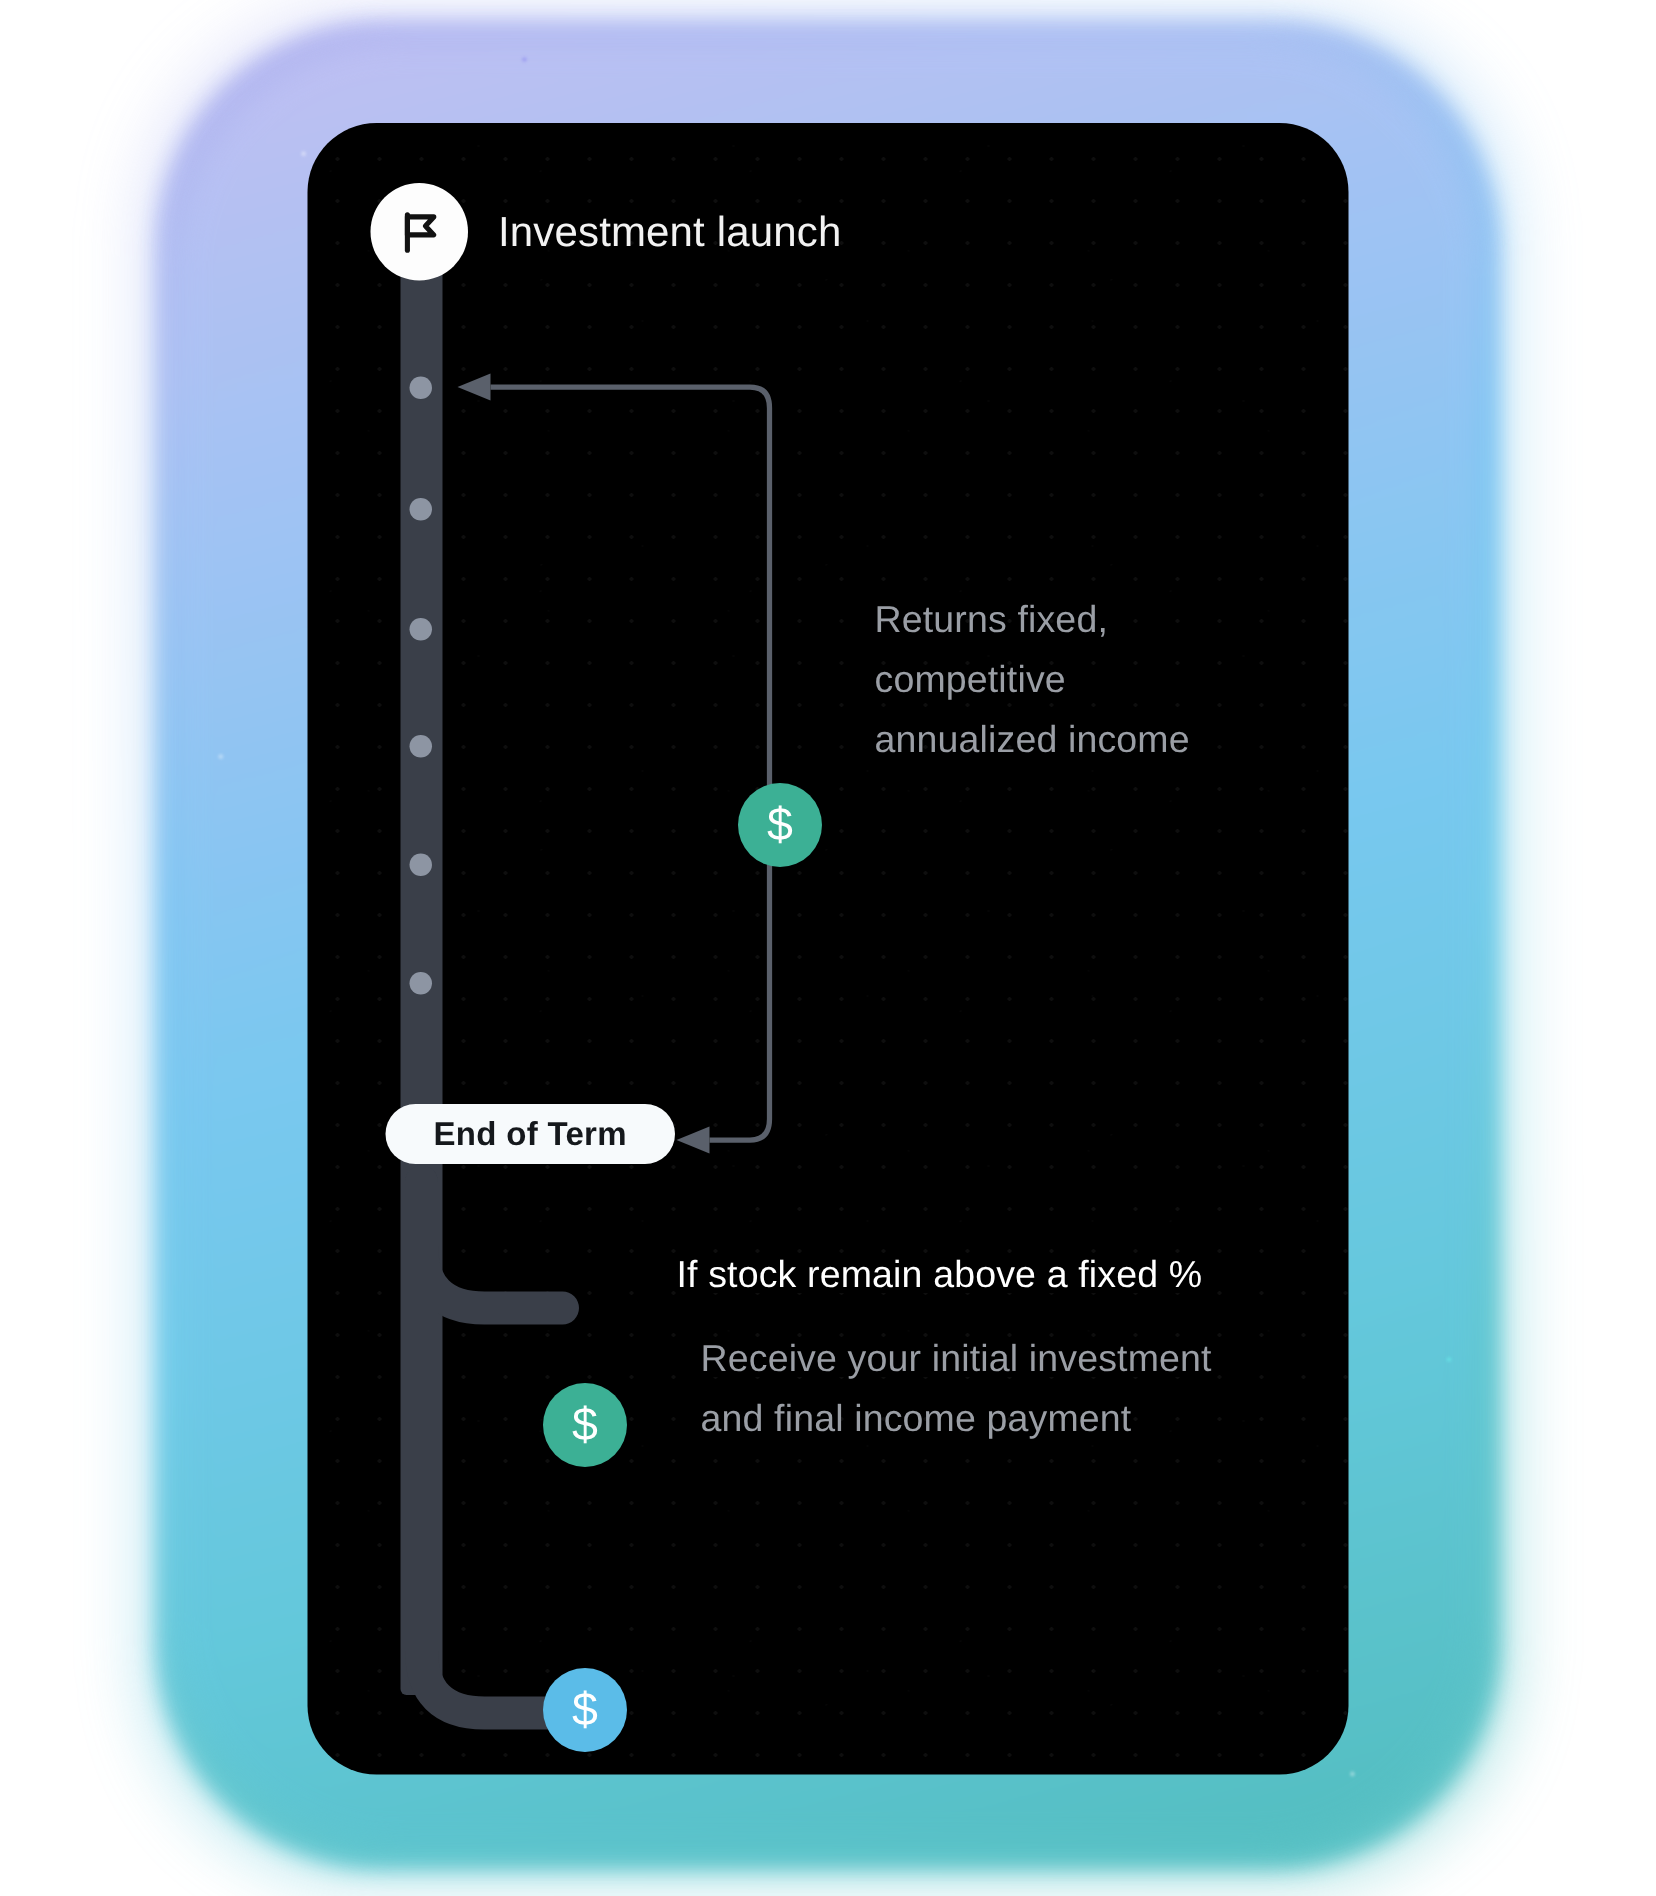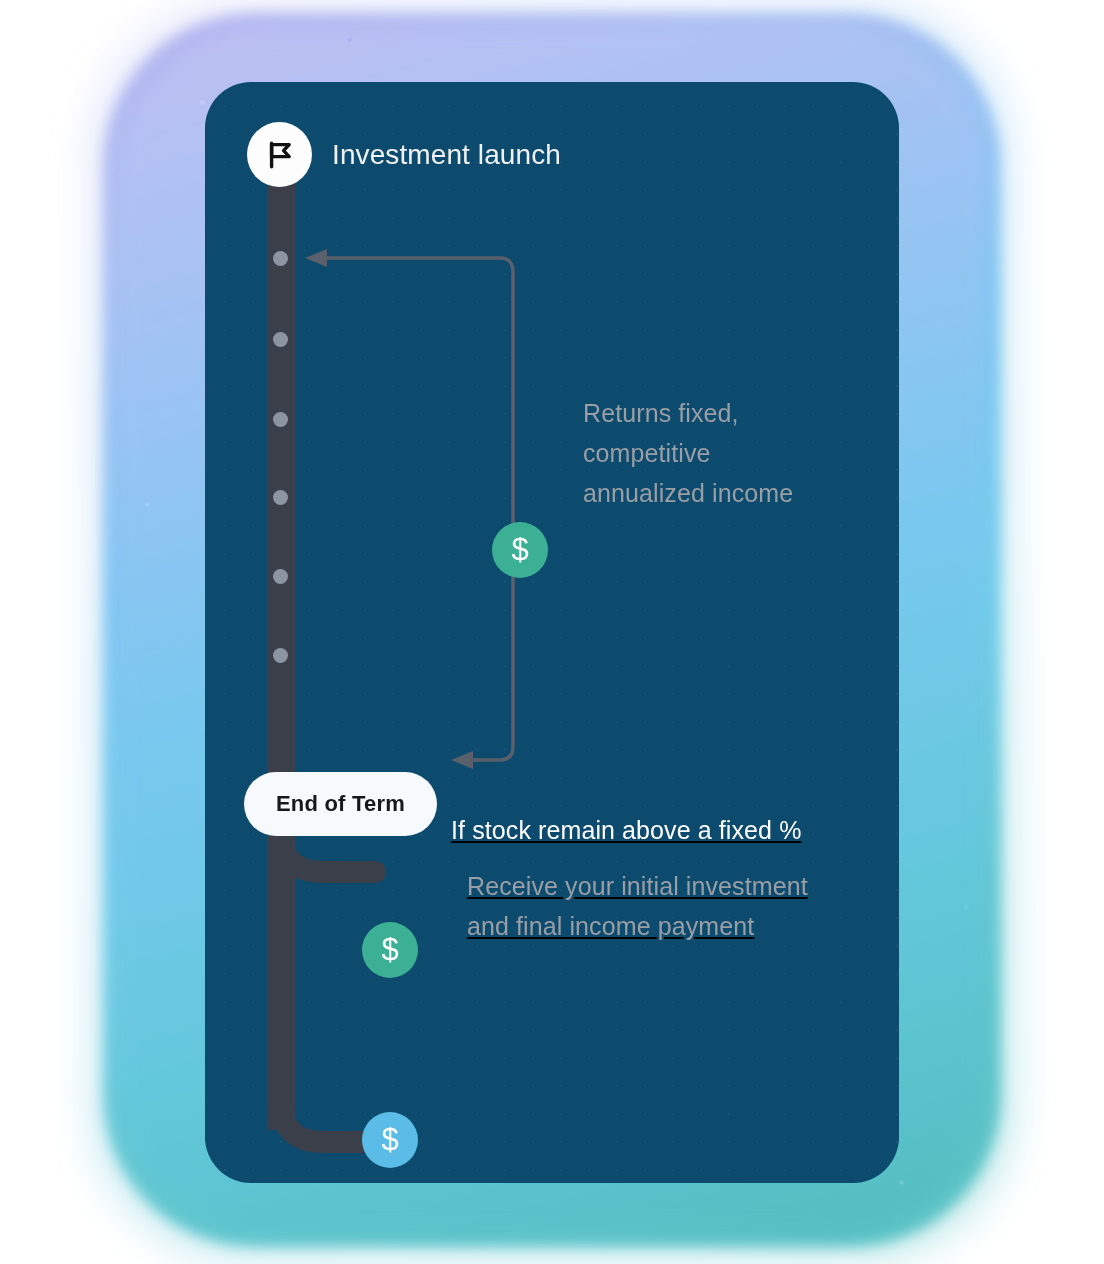--- a/index.html
+++ b/index.html
@@ -31,21 +31,21 @@
       radial-gradient(circle at 28% 3%,rgba(120,110,240,.8) 0 1px,transparent 2px),
       radial-gradient(circle at 6% 40%,rgba(255,255,255,.8) 0 1px,transparent 2px),
       radial-gradient(circle at 95% 72%,rgba(110,255,245,.85) 0 1px,transparent 2px),
       radial-gradient(circle at 88% 94%,rgba(255,255,255,.8) 0 1px,transparent 2px);
     opacity:.5;filter:blur(1px);
   }
 
   
   #card{
     position:absolute;left:205px;top:82px;width:694px;height:1101px;
-    background:#0c4a6e;border-radius:46px;overflow:hidden;
+    background:#000000;border-radius:46px;overflow:hidden;
   }
   #card-dots{
     position:absolute;inset:0;
     background-image:radial-gradient(circle,rgba(255,255,255,.055) 1.1px,transparent 1.2px);
     background-size:28px 28px;background-position:6px 10px;
     pointer-events:none;
   }
   #card-grain{
     position:absolute;inset:0;pointer-events:none;opacity:.5;
     background-image:
@@ -91,41 +91,41 @@
     color:#ffffff;font-size:31px;font-weight:400;line-height:1;
     z-index:4;
   }
   .node span{transform:translateY(-1px);}
   #node-income{left:287px;top:440px;background:#3cb095;}
   #node-above{left:157px;top:840px;background:#3cb095;}
   #node-below{left:157px;top:1030px;background:#5bbce8;}
 
   
   #pill-end-of-term{
-    position:absolute;left:39px;top:654px;
+    position:absolute;left:52px;top:654px;
     background:#f7fafc;border-radius:34px;
-    padding:19px 32px;z-index:5;margin-top:36px;
+    padding:7px 32px;z-index:5;
   }
   #pill-end-of-term .pill-label{
     color:#15181c;font-size:22px;font-weight:bold;letter-spacing:.2px;white-space:nowrap;
   }
 
   
   .block{position:absolute;z-index:2;}
   .block .head{
     color:#ffffff;font-size:25px;line-height:40px;letter-spacing:.1px;
     white-space:pre-line;margin:0;
   }
   .block .head.bold{font-weight:400;}
   .block .body{
     color:#9a9ea5;font-size:25px;line-height:40px;letter-spacing:.1px;
     white-space:pre-line;margin:16px;
   }
   #block-income{left:362px;top:295px;}
-  #block-above{left:246px;top:728px;text-decoration:underline;}
+  #block-above{left:246px;top:748px;text-decoration:underline;}
   #block-below{left:246px;top:904px;}
 </style>
 </head>
 <body>
 
 <div id="glow-wrap">
   <div class="glow-layer g3"></div>
   <div class="glow-layer g1"></div>
   <div class="glow-layer g2"></div>
   <div class="glow-layer fringe"></div>

